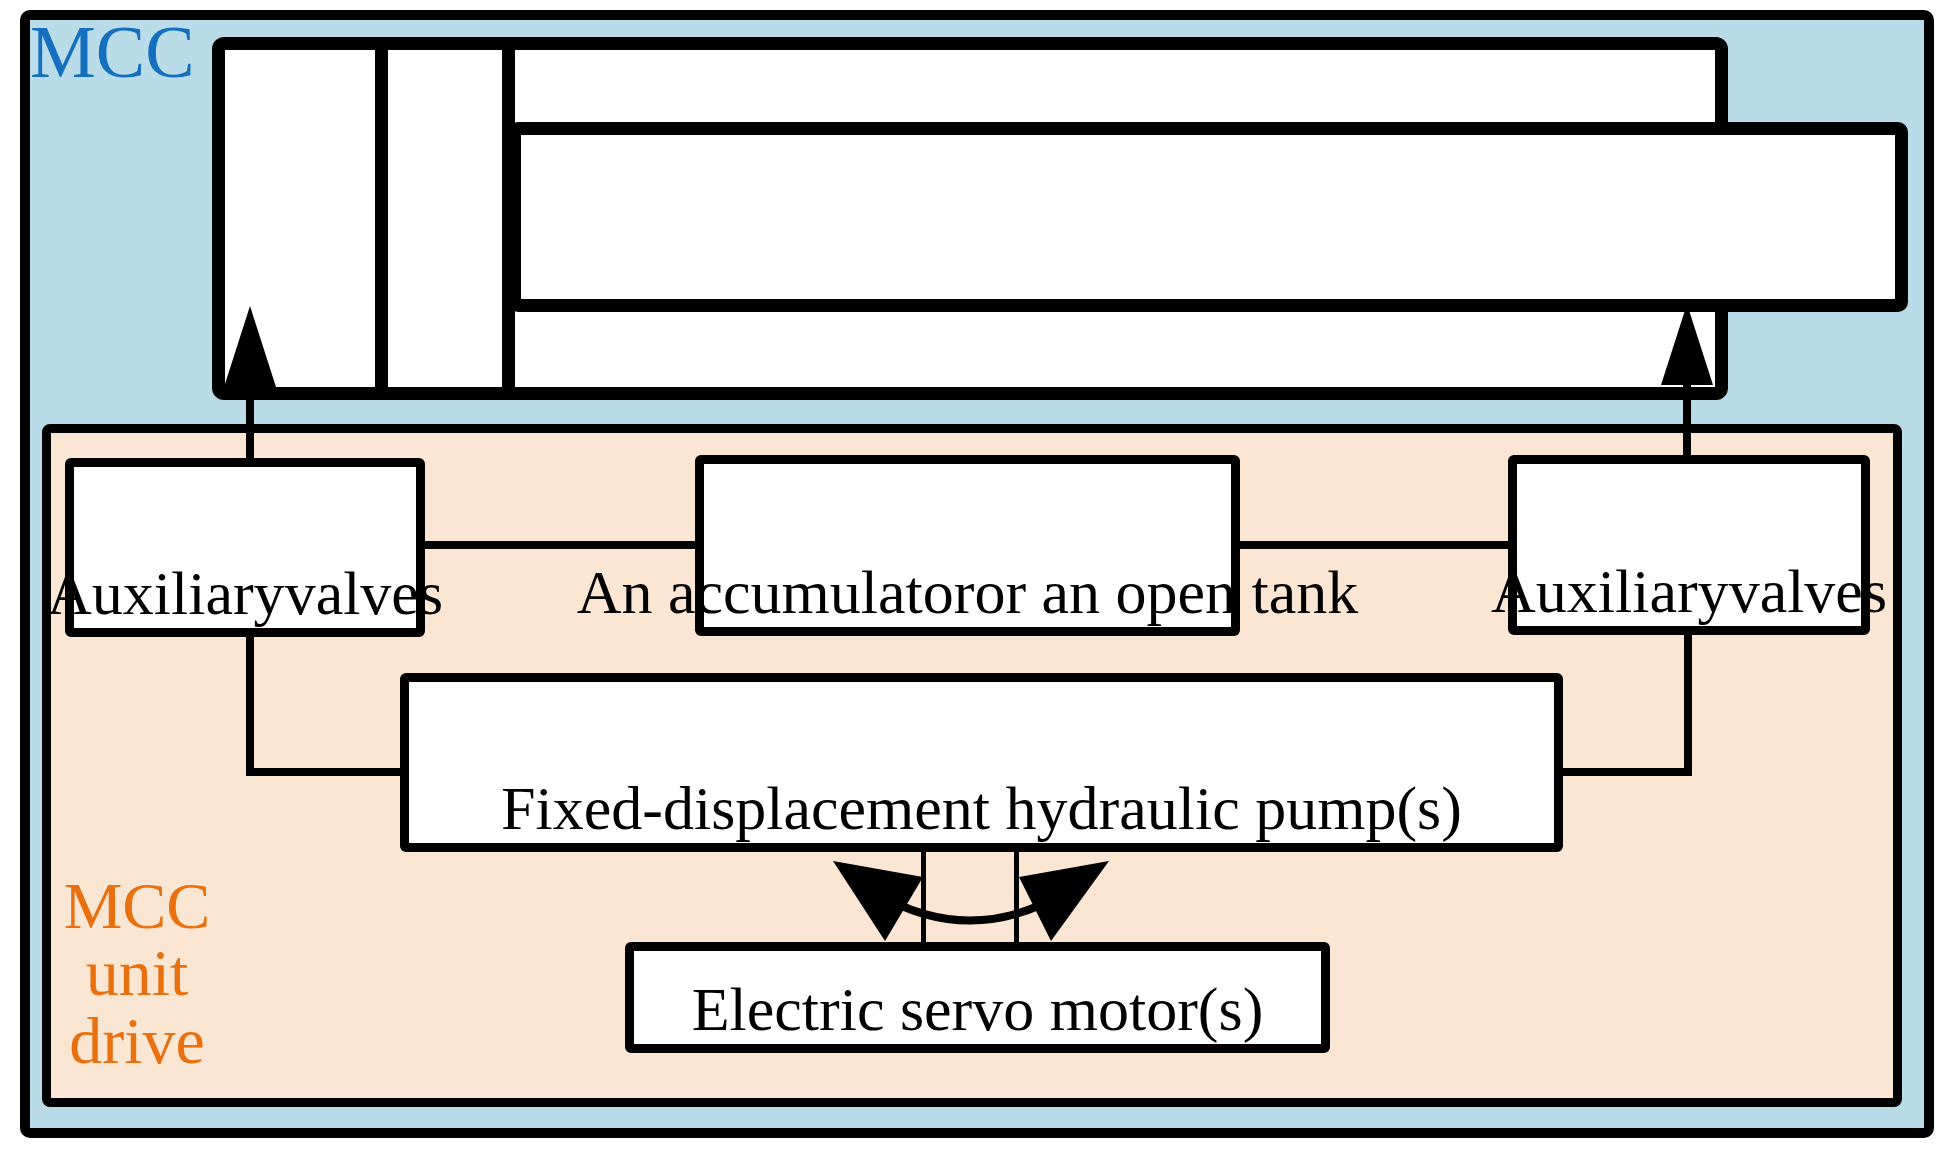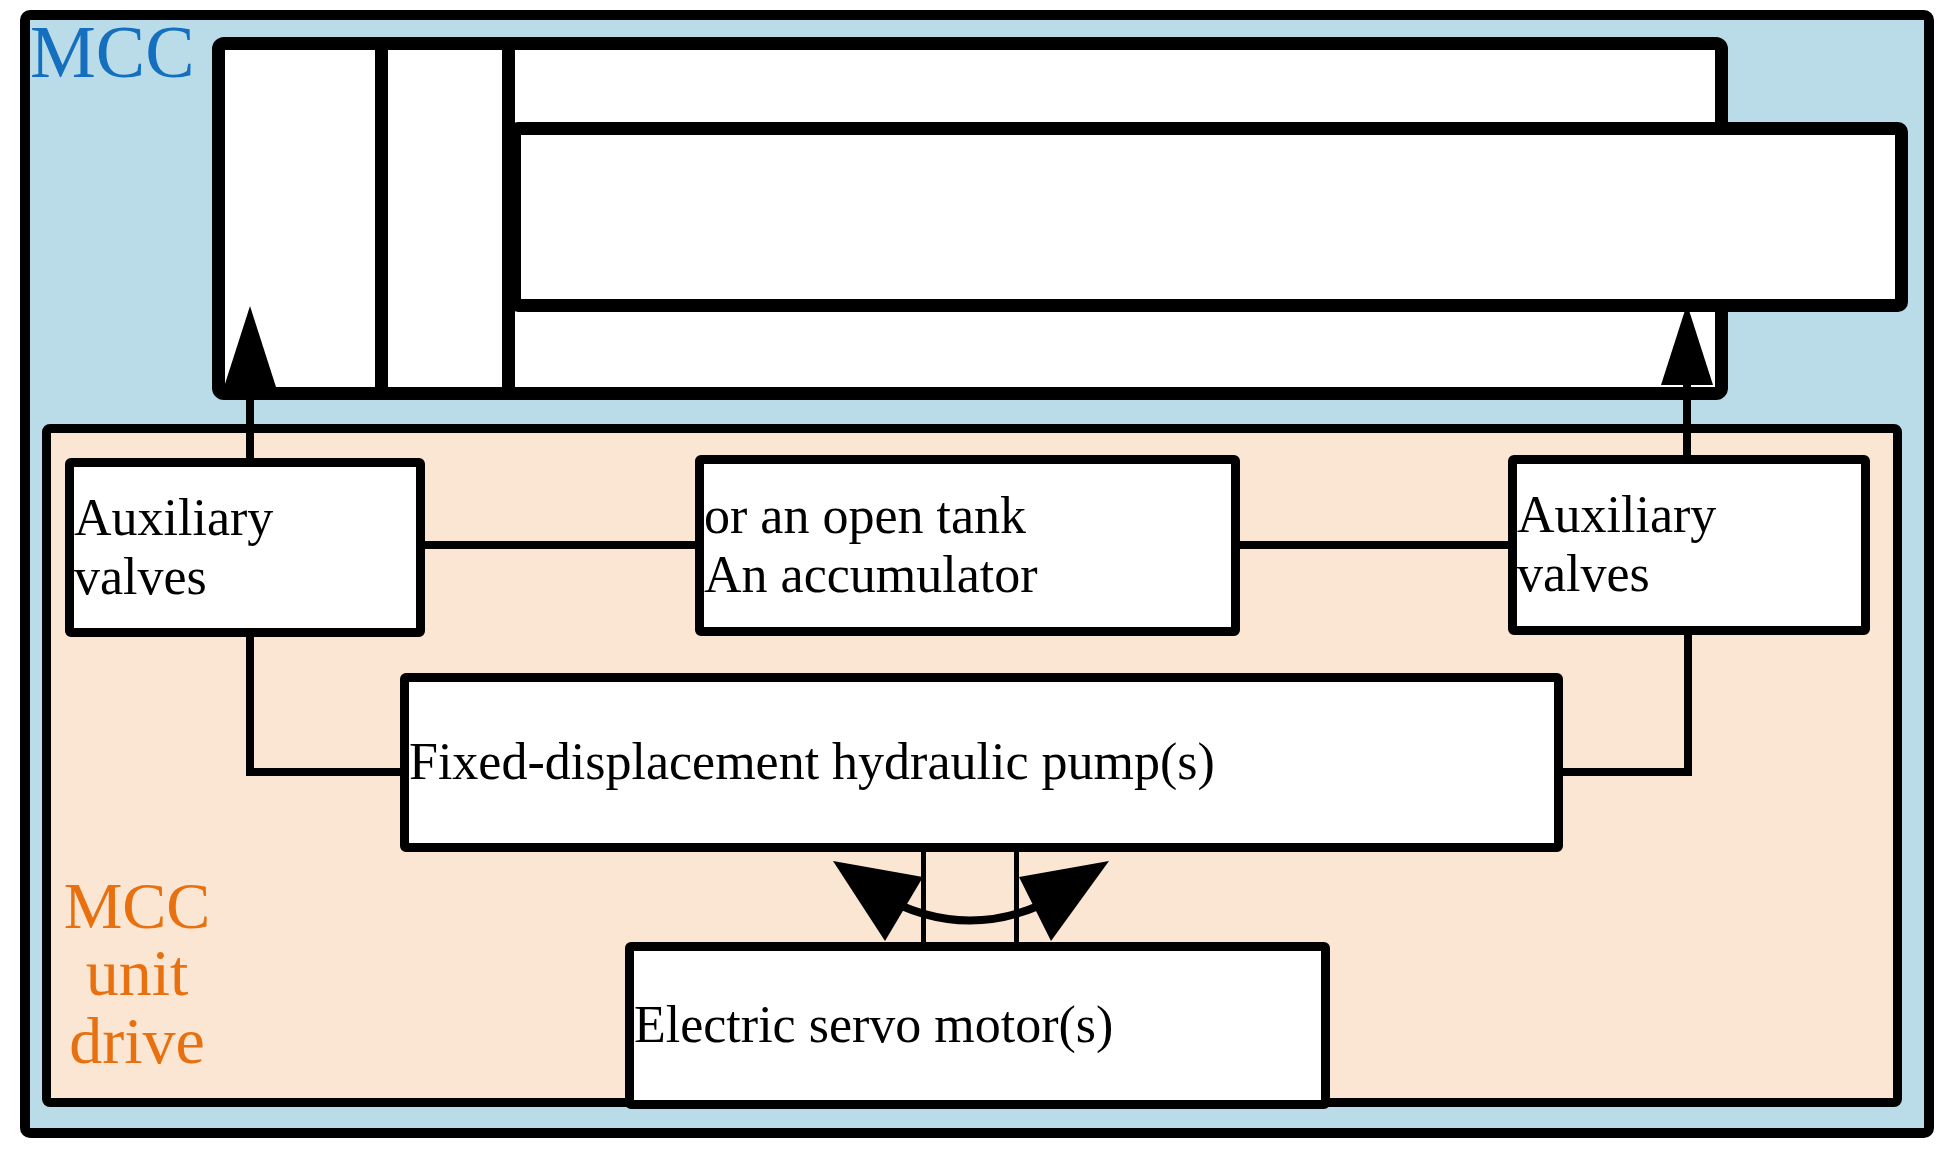--- a/index.html
+++ b/index.html
@@ -50,29 +50,29 @@
   .inner-label{
     position:absolute;left:52px;top:872px;width:170px;text-align:center;
     font-size:66px;line-height:1.02;color:var(--inner-label);z-index:6;
   }
   .inner-label span{display:block;}
 
   
   .node{
     position:absolute;background:var(--box-bg);border:9px solid var(--line);
     border-radius:6px;box-sizing:border-box;z-index:6;
-    display:flex;flex-direction:column;align-items:flex-start;justify-content:center;
-    font-size:52px;line-height:1.13;color:#000;text-align:center;
+    display:flex;flex-direction:row;align-items:flex-end;justify-content:center;
+    font-size:62px;line-height:1.13;color:#000;text-align:center;
   }
   .node span{display:block;white-space:nowrap;}
   .node.aux-left  {left:65px;  top:458px; width:360px;  height:179px;}
   .node.accum     {left:695px; top:455px; width:545px;  height:181px;}
   .node.aux-right {left:1508px;top:455px; width:362px;  height:180px;}
   .node.pump      {left:400px; top:673px; width:1163px; height:179px;}
-  .node.motor     {left:625px; top:942px; width:705px;  height:167px;}
+  .node.motor     {left:625px; top:942px; width:705px;  height:111px;}
 
   
   .conn{position:absolute;background:var(--line);z-index:5;}
   .v{width:8px;}
   .h{height:8px;}
   .thin{width:5px;}
 
   .svg-overlay{position:absolute;left:0;top:0;z-index:7;pointer-events:none;}
 </style>
 </head>
@@ -117,22 +117,22 @@
     <polygon points="833,861 923,877 885,941" fill="#000"></polygon>
     <polygon points="1019,877 1109,861 1051,941" fill="#000"></polygon>
   </svg>
 
   <div class="node aux-left">
     <span>Auxiliary</span>
     <span>valves</span>
   </div>
 
   <div class="node accum">
+    <span>An accumulator</span>
     <span>or an open tank</span>
-    <span>An accumulator</span>
   </div>
 
   <div class="node aux-right">
     <span>Auxiliary</span>
     <span>valves</span>
   </div>
 
   <div class="node pump">
     <span>Fixed-displacement hydraulic pump(s)</span>
   </div>

